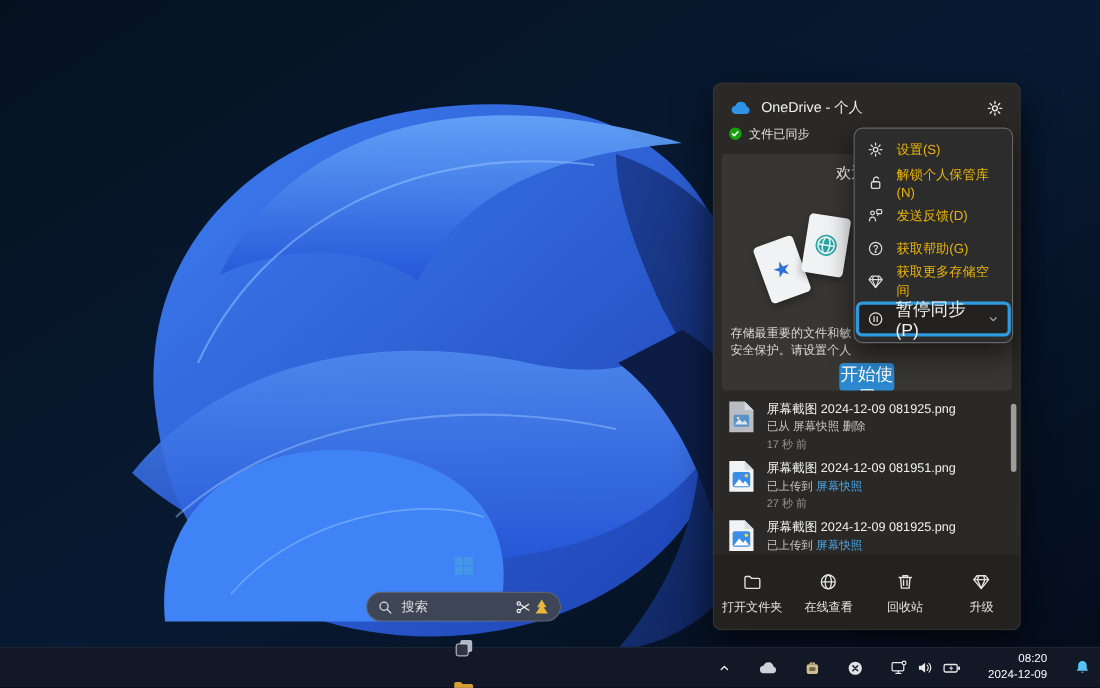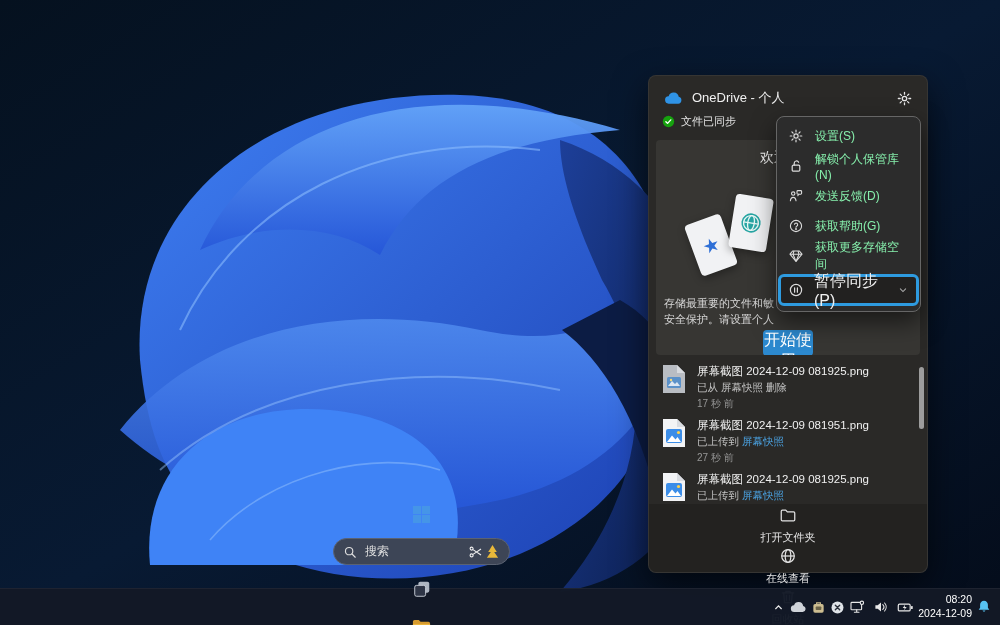--- a/index.html
+++ b/index.html
@@ -42,53 +42,53 @@
   .activity { position:relative; }
   .act-row { display:flex; gap:10px; padding:9px 10px 5px 12px; height:54px; }
   .act-icon { flex:0 0 26px; }
   .act-main { flex:1; min-width:0; }
   .act-name { font-size:11.5px; color:#f0f0f0; white-space:nowrap; }
   .act-sub { font-size:10.5px; color:#c4c4c4; margin-top:2px; white-space:nowrap; }
   .act-link { color:#4ba3e3; cursor:pointer; }
   .act-time { font-size:10px; color:#969696; margin-top:2px; }
 
   .od-footer { position:absolute; left:0; right:0; bottom:0; height:68px; background:#232220;
-    border-radius:0 0 8px 8px; display:flex; align-items:center; z-index:3;flex-direction:column; }
+    border-radius:0 0 8px 8px; display:flex; align-items:center; z-index:3; }
   .foot-item { flex:1; display:flex; flex-direction:column; align-items:center; gap:6px;
     cursor:pointer; padding-top:2px; }
   .foot-label { font-size:11px; color:#e3e3e3; }
 
   .od-scrollbar { position:absolute; right:3px; top:291px; width:5px; height:62px;
     background:#9d9d9d; border-radius:3px; z-index:4; cursor:pointer; }
 
   
   .ctx-menu { position:absolute; left:776px; top:116px; width:145px; z-index:10;
     background:#2c2c2c; border:1px solid #666; border-radius:8px; padding:4px 0 5px;
     box-shadow:0 10px 24px rgba(0,0,0,.55); }
   .ctx-item { display:flex; align-items:center; gap:11px; height:30px; padding:0 11px;
-    font-size:12px; color:#86efac; cursor:pointer; }
+    font-size:12px; color:#eab308; cursor:pointer; }
   .ctx-pause { margin:3px 1px 0; border:3px solid #2e9be0; border-radius:6px; height:32px;
     display:flex; align-items:center; gap:10px; padding:0 7px; background:#222120;
     font-size:16px; color:#f0f0f0; cursor:pointer; }
   .ctx-pause .chev { margin-left:auto; }
 
   
   .taskbar { position:absolute; left:0; bottom:0; width:1000px; height:37px;
     background:rgba(19,25,38,.97); border-top:1px solid rgba(255,255,255,.05);
     display:flex; align-items:center; z-index:20; }
   .tb-center { position:absolute; left:333px; display:flex; align-items:center; gap:11px;flex-direction:column; }
   .tb-btn { width:26px; height:26px; display:flex; align-items:center; justify-content:center;
     border-radius:5px; cursor:pointer; }
   .search-pill { width:177px; height:27px; border-radius:14px; background:#3d4556;
     border:1px solid #5a6272; display:flex; align-items:center; gap:8px; padding:0 9px; cursor:pointer; }
   .search-label { font-size:12px; color:#dfdfdf; flex:1; }
   .pill-deco { display:flex; align-items:center; gap:1px; }
   .edge-circle { width:21px; height:21px; border-radius:50%;
     background:radial-gradient(circle at 32% 30%, #45d7c3, #2b7de9 58%, #174a9e); }
-  .tb-tray { position:absolute; right:8px; display:flex; align-items:center; gap:4px; }
+  .tb-tray { position:absolute; right:8px; display:flex; align-items:center; gap:24px; }
   .tray-group { display:flex; align-items:center; gap:8px; }
   .clock { text-align:right; color:#fff; font-size:10.5px; line-height:1.3; cursor:pointer; }
   svg { display:block; }
 </style>
 </head>
 <body>
 
 <div class="stage">
 
   <svg class="wallpaper" viewBox="0 0 1000 625" preserveAspectRatio="none">

